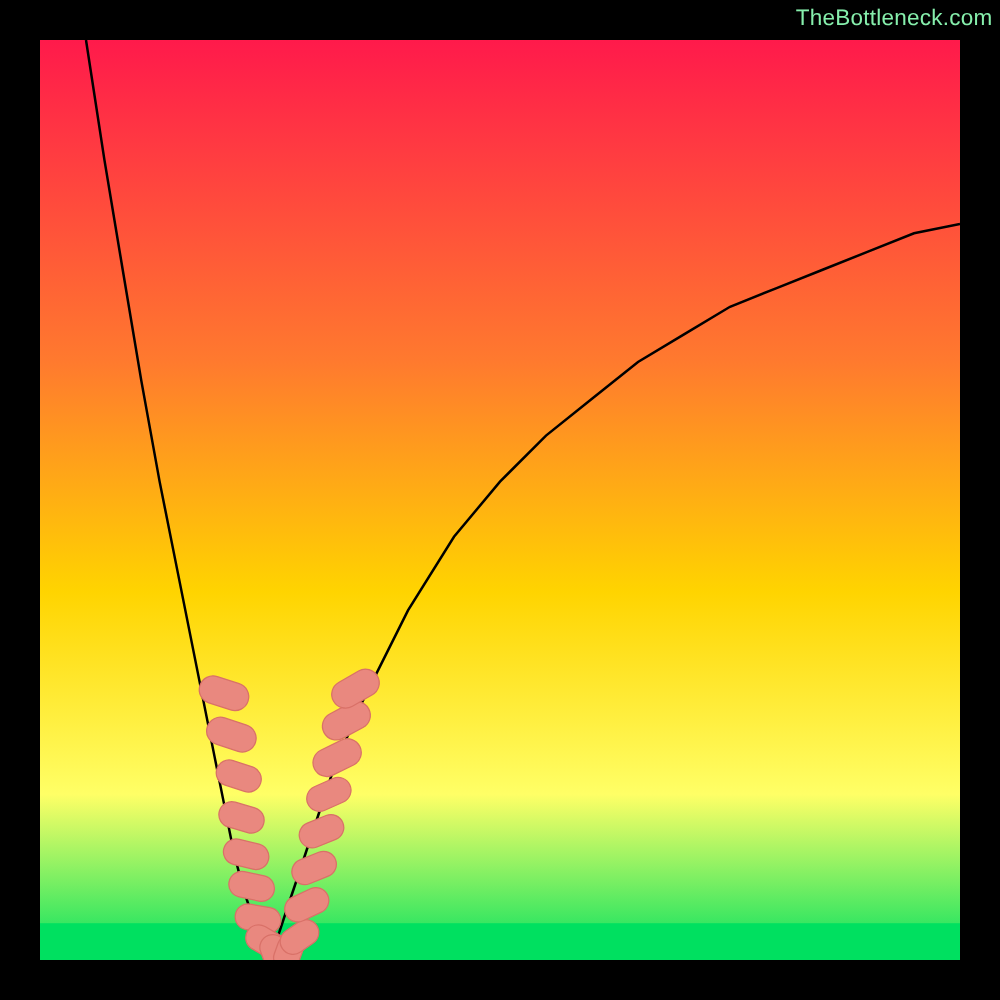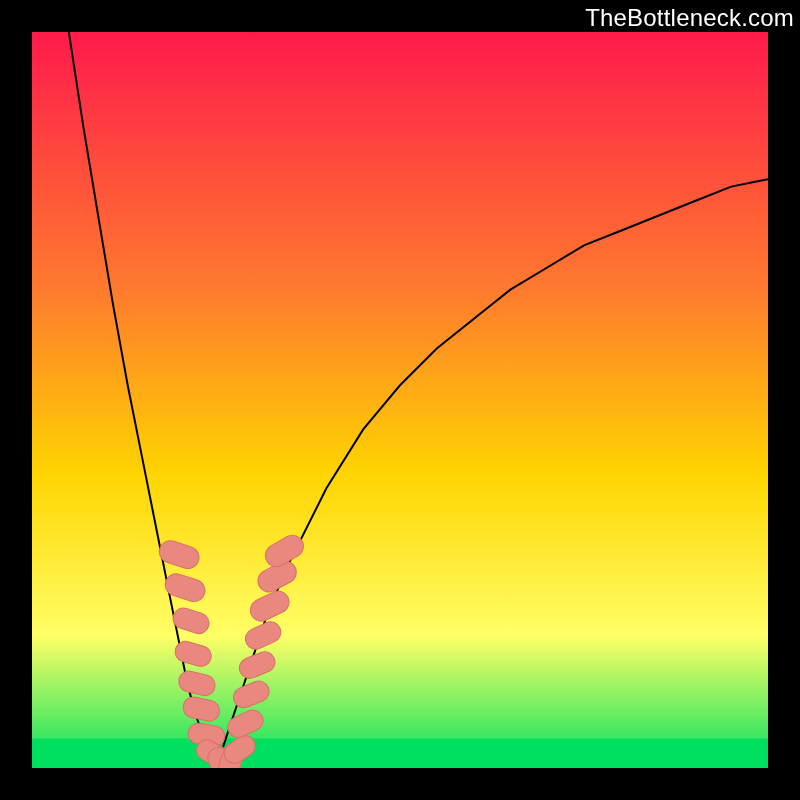--- a/index.html
+++ b/index.html
@@ -23,22 +23,22 @@
     position: absolute;
     left: 0;
     top: 0;
     width: 736px;
     height: 736px;
   }
   .watermark {
     position: absolute;
     top: 4px;
     right: 6px;
-    color: #ffffff;
-    font-size: 24px;
+    color: #86efac;
+    font-size: 18px;
     font-weight: 400;
     letter-spacing: 0.2px;
     user-select: none;
     text-align: right;
   }
 </style>
 </head>
 <body>
 
 <div class="frame">

